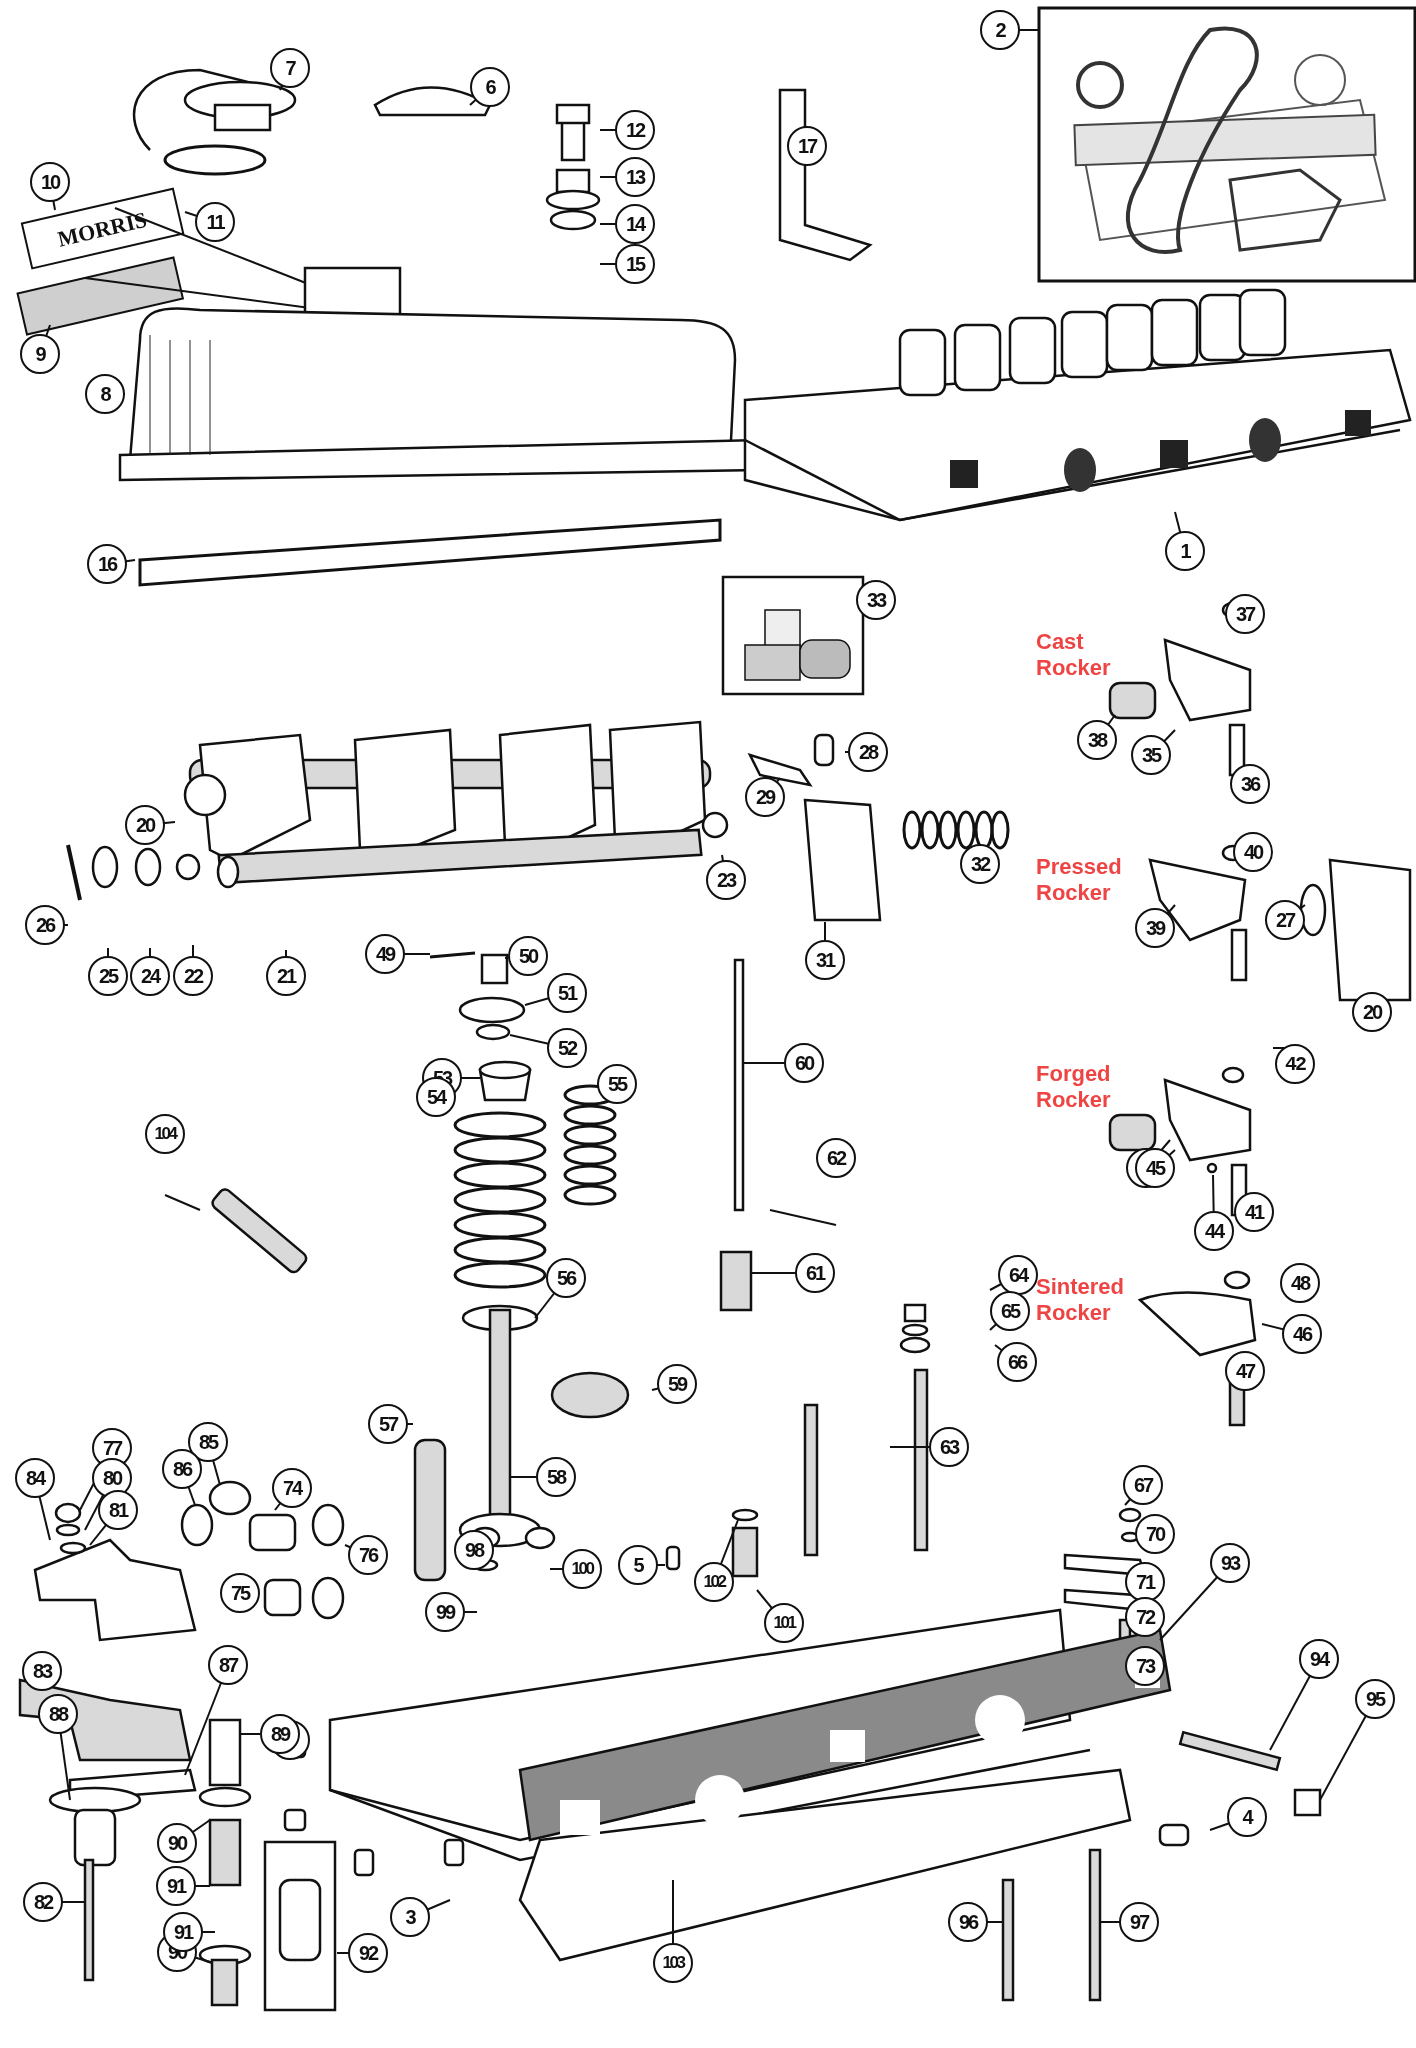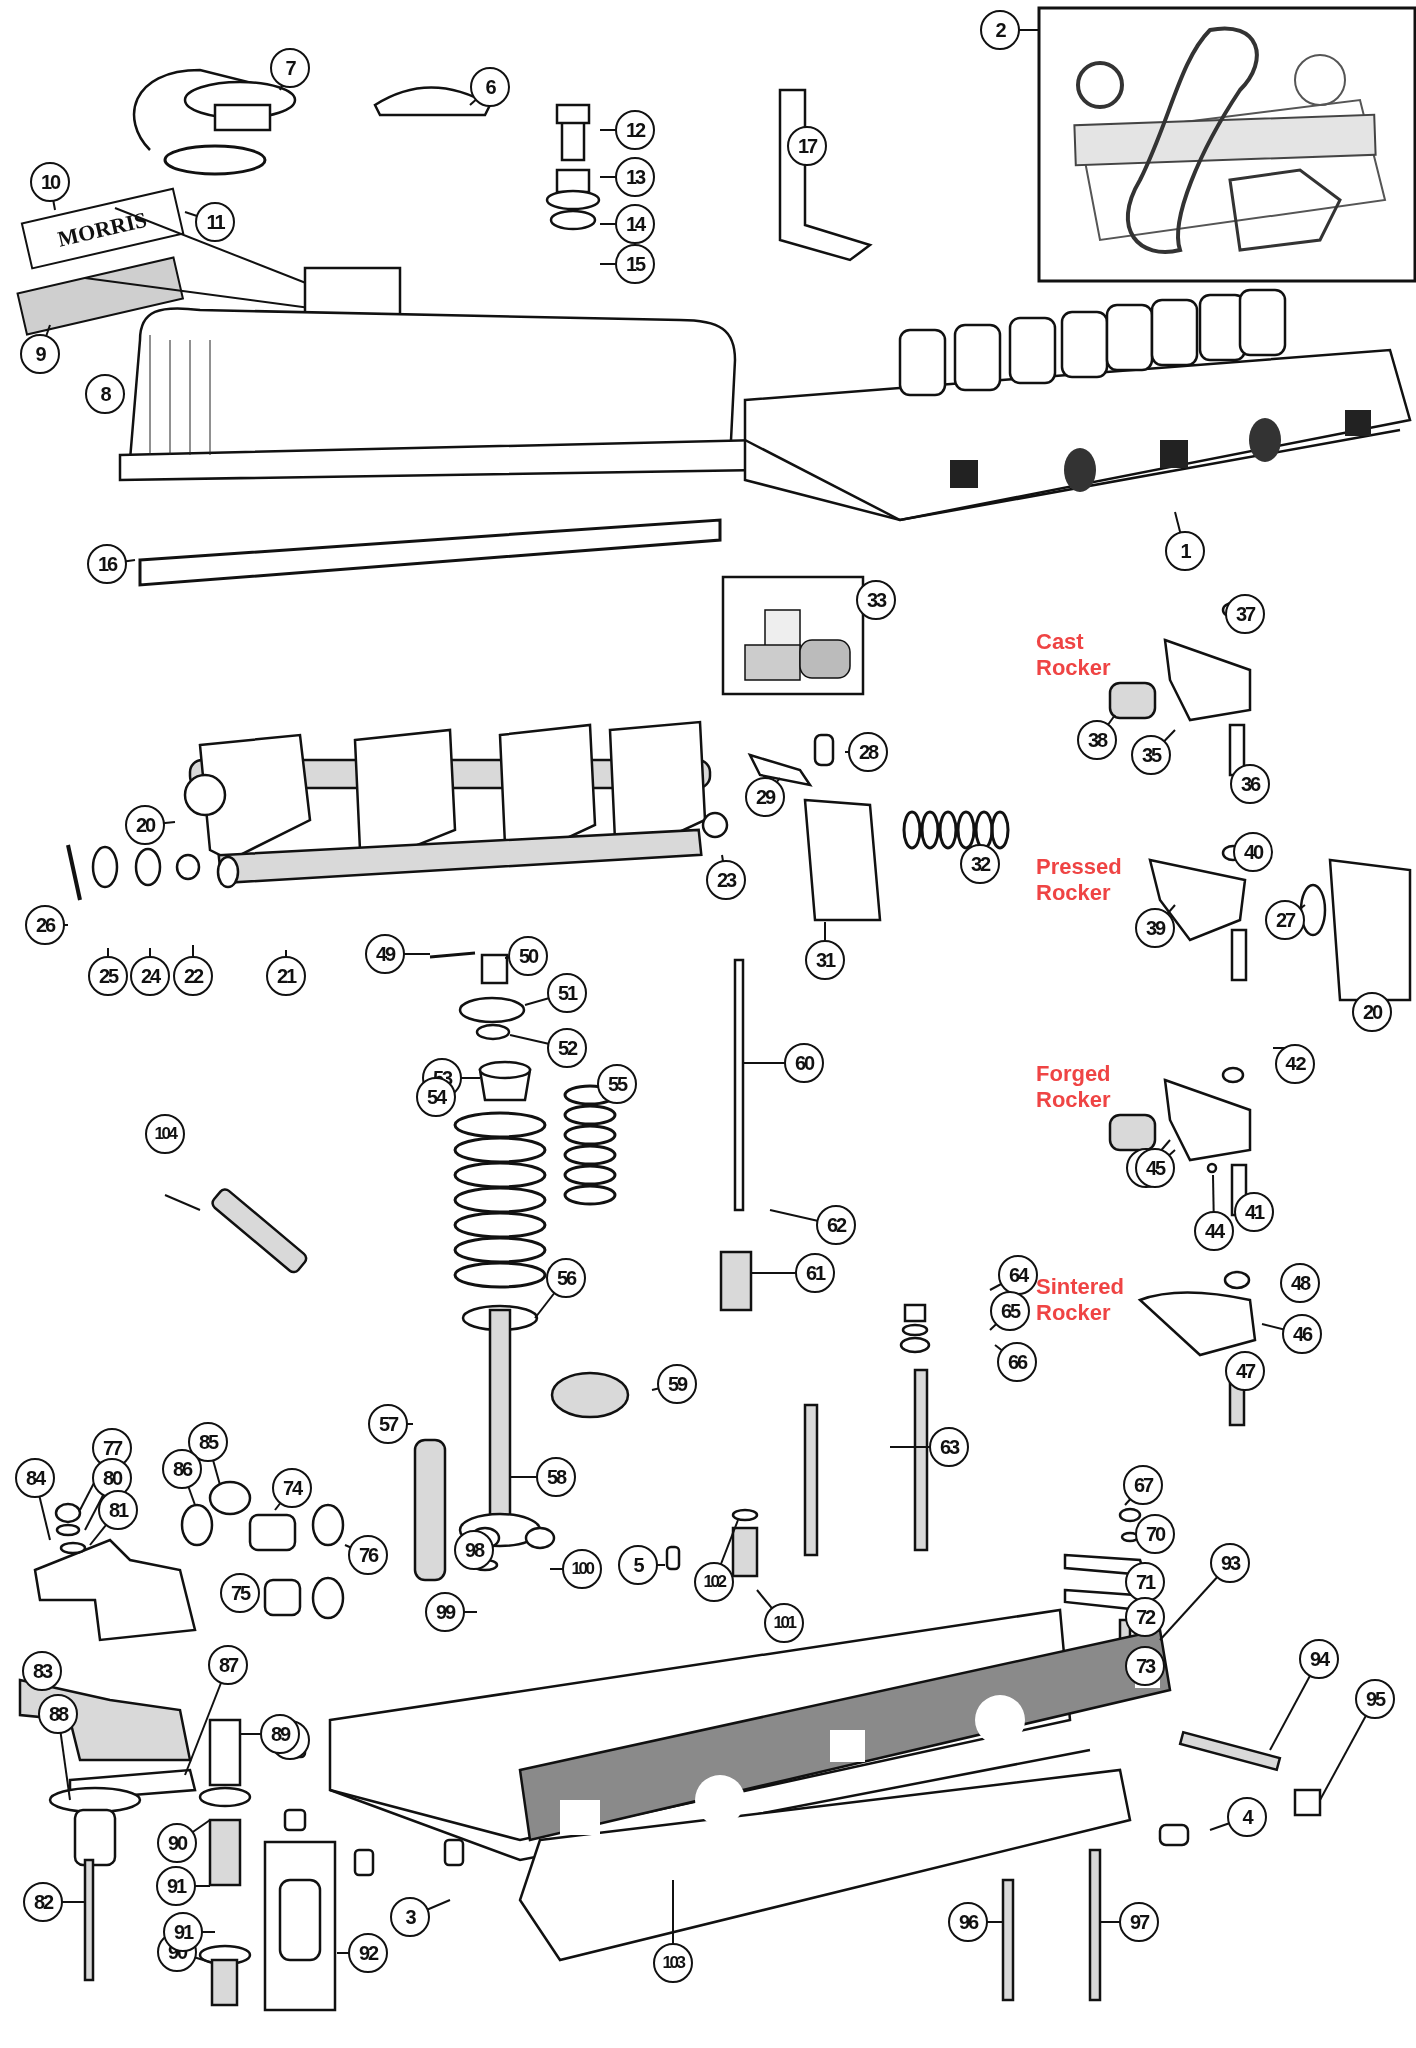--- a/index.html
+++ b/index.html
@@ -421,21 +421,21 @@
       <div class="callout" style="left: 567px; top: 1048px;">52</div>
       <div class="callout" style="left: 442px; top: 1078px;">53</div>
       <div class="callout" style="left: 436px; top: 1097px;">54</div>
       <div class="callout" style="left: 617px; top: 1084px;">55</div>
       <div class="callout" style="left: 566px; top: 1278px;">56</div>
       <div class="callout" style="left: 388px; top: 1424px;">57</div>
       <div class="callout" style="left: 556px; top: 1477px;">58</div>
       <div class="callout" style="left: 677px; top: 1384px;">59</div>
       <div class="callout" style="left: 804px; top: 1063px;">60</div>
       <div class="callout" style="left: 815px; top: 1273px;">61</div>
-      <div class="callout" style="left: 836px; top: 1225px;">62</div>
+      <div class="callout" style="left: 836px; top: 1158px;">62</div>
       <div class="callout" style="left: 949px; top: 1447px;">63</div>
       <div class="callout" style="left: 1018px; top: 1275px;">64</div>
       <div class="callout" style="left: 1010px; top: 1311px;">65</div>
       <div class="callout" style="left: 1017px; top: 1362px;">66</div>
       <div class="callout" style="left: 1143px; top: 1485px;">67</div>
       <div class="callout" style="left: 1155px; top: 1534px;">70</div>
       <div class="callout" style="left: 1145px; top: 1582px;">71</div>
       <div class="callout" style="left: 1145px; top: 1617px;">72</div>
       <div class="callout" style="left: 1145px; top: 1666px;">73</div>
       <div class="callout" style="left: 292px; top: 1488px;">74</div>

